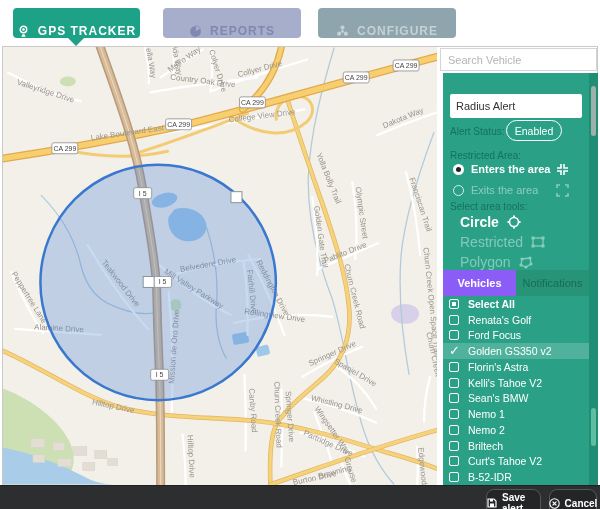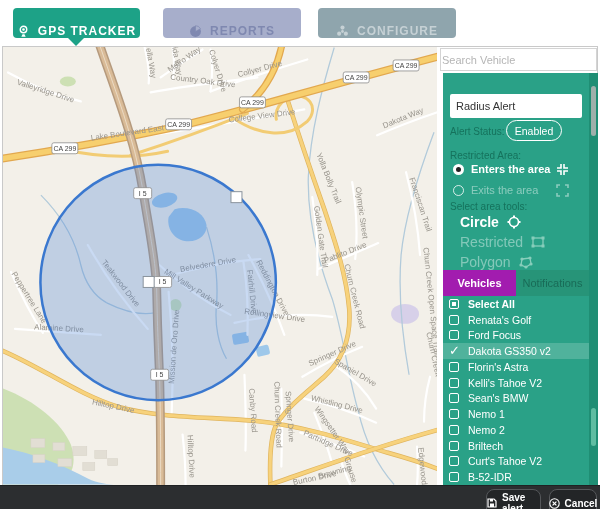--- a/index.html
+++ b/index.html
@@ -14,42 +14,42 @@
   .nav-reports{left:163px;width:138px;background:#a7aecb;color:#7f88b0;}
   .nav-config{left:318px;width:138px;background:#8fa5ad;color:#c6d1d5;}
 
   
   .frame{left:2px;top:46px;width:596px;height:440px;border:1px solid #c9c9c9;}
   #mapwrap{left:3px;top:47px;width:434px;height:438px;overflow:hidden;background:#f3f0e9;}
   svg text{user-select:none;}
 
   
   .side-bg{left:437px;top:47px;width:160px;height:438px;background:#fff;}
-  .search{left:440px;top:48px;width:157px;height:23px;border:1px solid #d4d4d4;font-size:11px;color:#444;padding:0 1px;outline:none;}
+  .search{left:440px;top:48px;width:157px;height:23px;border:1px solid #d4d4d4;font-size:11px;color:#444;padding:0 7px;outline:none;}
   .search::placeholder{color:#b5b5b5;}
   .panel{left:443px;top:73px;width:155px;height:412px;background:#2aa187;}
   .scrolltrack{left:589px;top:73px;width:9px;height:412px;background:#1f8e74;}
   .scrollthumb{left:591px;top:86px;width:5px;height:50px;background:#9fb0ab;border-radius:3px;}
   .scrollthumb2{left:591px;top:408px;width:5px;height:38px;background:#5fbda2;border-radius:3px;}
   .alert-input{left:450px;top:94px;width:132px;height:22px;border:none;border-radius:2px;font-size:11px;color:#333;padding:12px 6px;outline:none;background:#fff;}
   .glabel{position:absolute;font-size:10px;color:#15725c;}
   .pill{left:506px;top:120px;width:56px;height:21px;border:1.5px solid #fff;border-radius:12px;color:#fff;font-size:10.5px;display:flex;align-items:center;justify-content:center;cursor:pointer;}
   .optrow{position:absolute;display:flex;align-items:center;gap:7px;color:#fff;font-size:11px;font-weight:bold;cursor:pointer;}
   .optrow.dim{color:rgba(255,255,255,.45);font-weight:normal;}
   .radio{width:11px;height:11px;border-radius:50%;background:#fff;position:relative;flex:none;}
   .radio.on::after{content:"";position:absolute;left:3px;top:3px;width:5px;height:5px;border-radius:50%;background:#222;}
   .radio.off{background:transparent;border:1.5px solid rgba(255,255,255,.8);}
   .toolrow{position:absolute;display:flex;align-items:center;gap:8px;color:#fff;font-size:14px;font-weight:bold;cursor:pointer;}
   .toolrow.dim{color:rgba(255,255,255,.42);font-weight:normal;}
   .icon-right{flex:none;display:inline-flex;}
 
   
   .tabs{left:443px;top:270px;width:146px;height:26px;display:flex;background:#279478;}
   .tab{flex:1;display:flex;align-items:center;justify-content:center;font-size:11px;cursor:pointer;}
-  .tab.active{background:#a21caf;color:#fff;font-weight:bold;}
+  .tab.active{background:#8b5cf6;color:#fff;font-weight:bold;}
   .tab.inactive{color:#196b57;}
 
   
   .vlist{left:443px;top:296px;width:146px;height:189px;display:flex;flex-direction:column;}
   .vrow{flex:1;display:flex;align-items:center;gap:9px;padding-left:6px;color:#fff;font-size:10.5px;cursor:pointer;}
   .vrow.sel{background:rgba(255,255,255,.18);}
   .cbx{width:10px;height:10px;border:1.4px solid #fff;border-radius:2px;position:relative;flex:none;}
   .cbx.ind::after{content:"";position:absolute;left:2px;top:2px;width:4px;height:4px;background:#fff;}
   .cbx.chk{border-color:transparent;}
   .cbx.chk::after{content:"\2713";position:absolute;left:-1px;top:-4px;font-size:13px;font-weight:bold;color:#fff;}
@@ -384,21 +384,21 @@
     <div class="vrow">
       <span class="cbx"></span>
       <span>Renata's Golf</span>
     </div>
     <div class="vrow">
       <span class="cbx"></span>
       <span>Ford Focus</span>
     </div>
     <div class="vrow sel">
       <span class="cbx chk"></span>
-      <span>Dakota GS350 v2</span>
+      <span>Golden GS350 v2</span>
     </div>
     <div class="vrow">
       <span class="cbx"></span>
       <span>Florin's Astra</span>
     </div>
     <div class="vrow">
       <span class="cbx"></span>
       <span>Kelli's Tahoe V2</span>
     </div>
     <div class="vrow">

